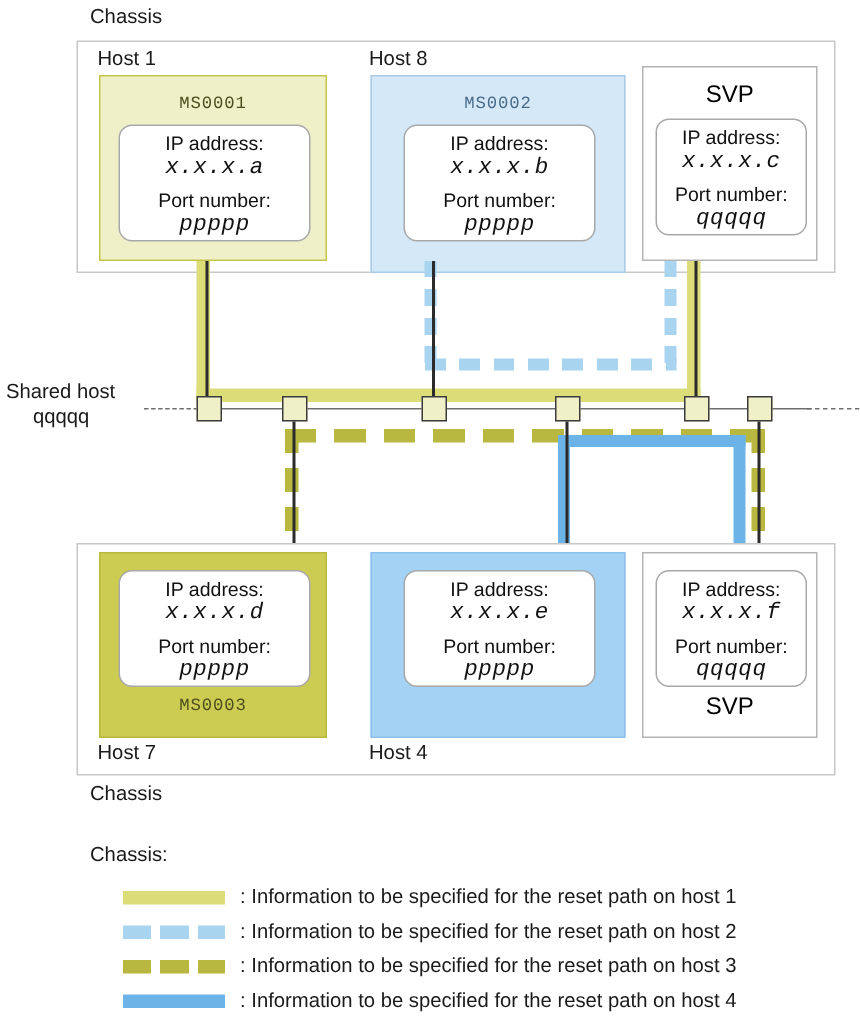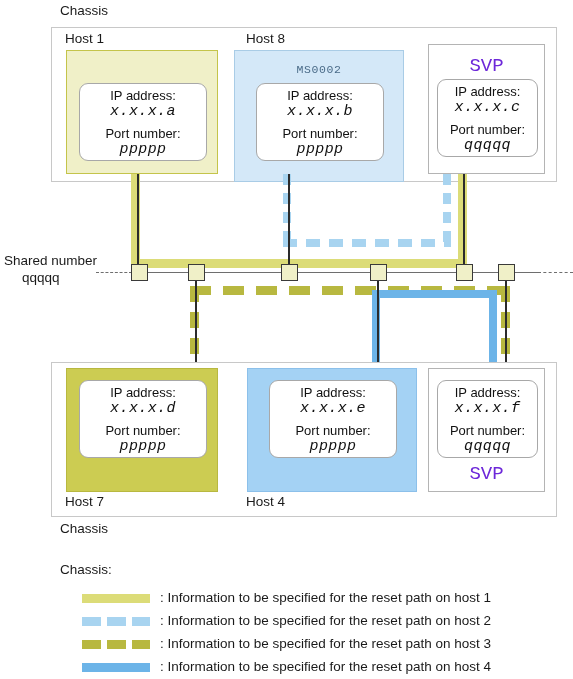--- a/index.html
+++ b/index.html
@@ -16,21 +16,21 @@
   .unit.yellow-top{background:#f0f0c8;border:1px solid #c4c44a;}
   .unit.blue-top{background:#d4e8f8;border:1px solid #a9cce6;}
   .unit.white{background:#ffffff;border:1px solid #b4b4b4;}
   .unit.yellow-bot{background:#cccc52;border:1px solid #b8b840;}
   .unit.blue-bot{background:#a4d2f4;border:1px solid #8cc0ea;}
 
   .unit-title{position:absolute;left:0;right:0;text-align:center;}
   .unit-title.m{font-family:"Liberation Mono","DejaVu Sans Mono",monospace;font-size:11.5px;letter-spacing:.6px;}
   .unit-title.blue-ink{color:#4a6b88;}
   .unit-title.olive-ink{color:#4d4d1f;}
-  .unit-title.plain{font-family:Liberation Mono, monospace;font-size:19px;color:#6d28d9;}
+  .unit-title.plain{font-family:Liberation Sans, sans-serif;font-size:16px;color:#000000;}
 
   .infobox{position:absolute;background:#fff;border:1px solid #a8a8a8;border-radius:9px;
            box-sizing:border-box;display:flex;flex-direction:column;align-items:center;
            justify-content:center;gap:1px;}
   .infobox .ln{font-size:13px;line-height:15px;color:#111;white-space:nowrap;}
   .infobox .val{font-style:italic;font-family:"Liberation Mono","DejaVu Sans Mono",monospace;
                 font-size:15px;line-height:15px;letter-spacing:.4px;color:#111;}
   .infobox .gap{height:5px;}
 
   
@@ -49,31 +49,32 @@
 </style>
 </head>
 <body>
 
 <div class="lbl" style="left:60px;top:3px;">Chassis</div>
 
 <div class="chassis" style="left:51px;top:27px;width:506px;height:155px;"></div>
 
 <div class="lbl" style="left:65px;top:31px;">Host 1</div>
 <div class="unit yellow-top" style="left:66px;top:50px;width:152px;height:124px;">
+  <div class="unit-title m olive-ink" style="top:12px;">MS0001</div>
   <div class="infobox" style="left:12px;top:32px;width:128px;height:78px;">
     <div class="ln">IP address:</div>
     <div class="val">x.x.x.a</div>
     <div class="gap"></div>
     <div class="ln">Port number:</div>
     <div class="val">ppppp</div>
   </div>
 </div>
 
 <div class="lbl" style="left:246px;top:31px;">Host 8</div>
-<div class="unit blue-top" style="left:234px;top:50px;width:170px;height:132px;">
+<div class="unit blue-top" style="left:247px;top:50px;width:170px;height:132px;">
   <div class="unit-title m blue-ink" style="top:12px;">MS0002</div>
   <div class="infobox" style="left:21px;top:32px;width:128px;height:78px;">
     <div class="ln">IP address:</div>
     <div class="val">x.x.x.b</div>
     <div class="gap"></div>
     <div class="ln">Port number:</div>
     <div class="val">ppppp</div>
   </div>
 </div>
 
@@ -112,21 +113,21 @@
 <div class="seg" style="left:372px;top:290px;width:125px;height:8px;background:#6cb4e8;"></div>
 <div class="seg" style="left:489px;top:290px;width:8px;height:78px;background:#6cb4e8;"></div>
 
 <div class="thin" style="left:137px;top:174px;width:1.5px;height:92px;"></div>
 <div class="thin" style="left:288px;top:174px;width:1.5px;height:92px;"></div>
 <div class="thin" style="left:463px;top:174px;width:1.5px;height:92px;"></div>
 <div class="thin" style="left:195px;top:272px;width:1.5px;height:96px;"></div>
 <div class="thin" style="left:377px;top:272px;width:1.5px;height:96px;"></div>
 <div class="thin" style="left:505px;top:272px;width:1.5px;height:96px;"></div>
 
-<div class="lbl" style="left:4px;top:253px;">Shared number</div>
+<div class="lbl" style="left:4px;top:253px;">Shared host</div>
 <div class="lbl" style="left:22px;top:270px;">qqqqq</div>
 
 <div class="axis-dash" style="left:96px;top:272px;width:36px;"></div>
 <div class="axis" style="left:131px;top:272px;width:410px;"></div>
 <div class="axis-dash" style="left:538px;top:272px;width:35px;"></div>
 
 <div class="node" style="left:131px;top:264px;"></div>
 <div class="node" style="left:188px;top:264px;"></div>
 <div class="node" style="left:281px;top:264px;"></div>
 <div class="node" style="left:370px;top:264px;"></div>
@@ -136,20 +137,21 @@
 <div class="chassis" style="left:51px;top:362px;width:506px;height:155px;"></div>
 
 <div class="unit yellow-bot" style="left:66px;top:368px;width:152px;height:124px;">
   <div class="infobox" style="left:12px;top:11px;width:128px;height:78px;">
     <div class="ln">IP address:</div>
     <div class="val">x.x.x.d</div>
     <div class="gap"></div>
     <div class="ln">Port number:</div>
     <div class="val">ppppp</div>
   </div>
+  <div class="unit-title m olive-ink" style="top:95px;">MS0003</div>
 </div>
 <div class="lbl" style="left:65px;top:494px;">Host 7</div>
 
 <div class="unit blue-bot" style="left:247px;top:368px;width:170px;height:124px;">
   <div class="infobox" style="left:21px;top:11px;width:128px;height:78px;">
     <div class="ln">IP address:</div>
     <div class="val">x.x.x.e</div>
     <div class="gap"></div>
     <div class="ln">Port number:</div>
     <div class="val">ppppp</div>

